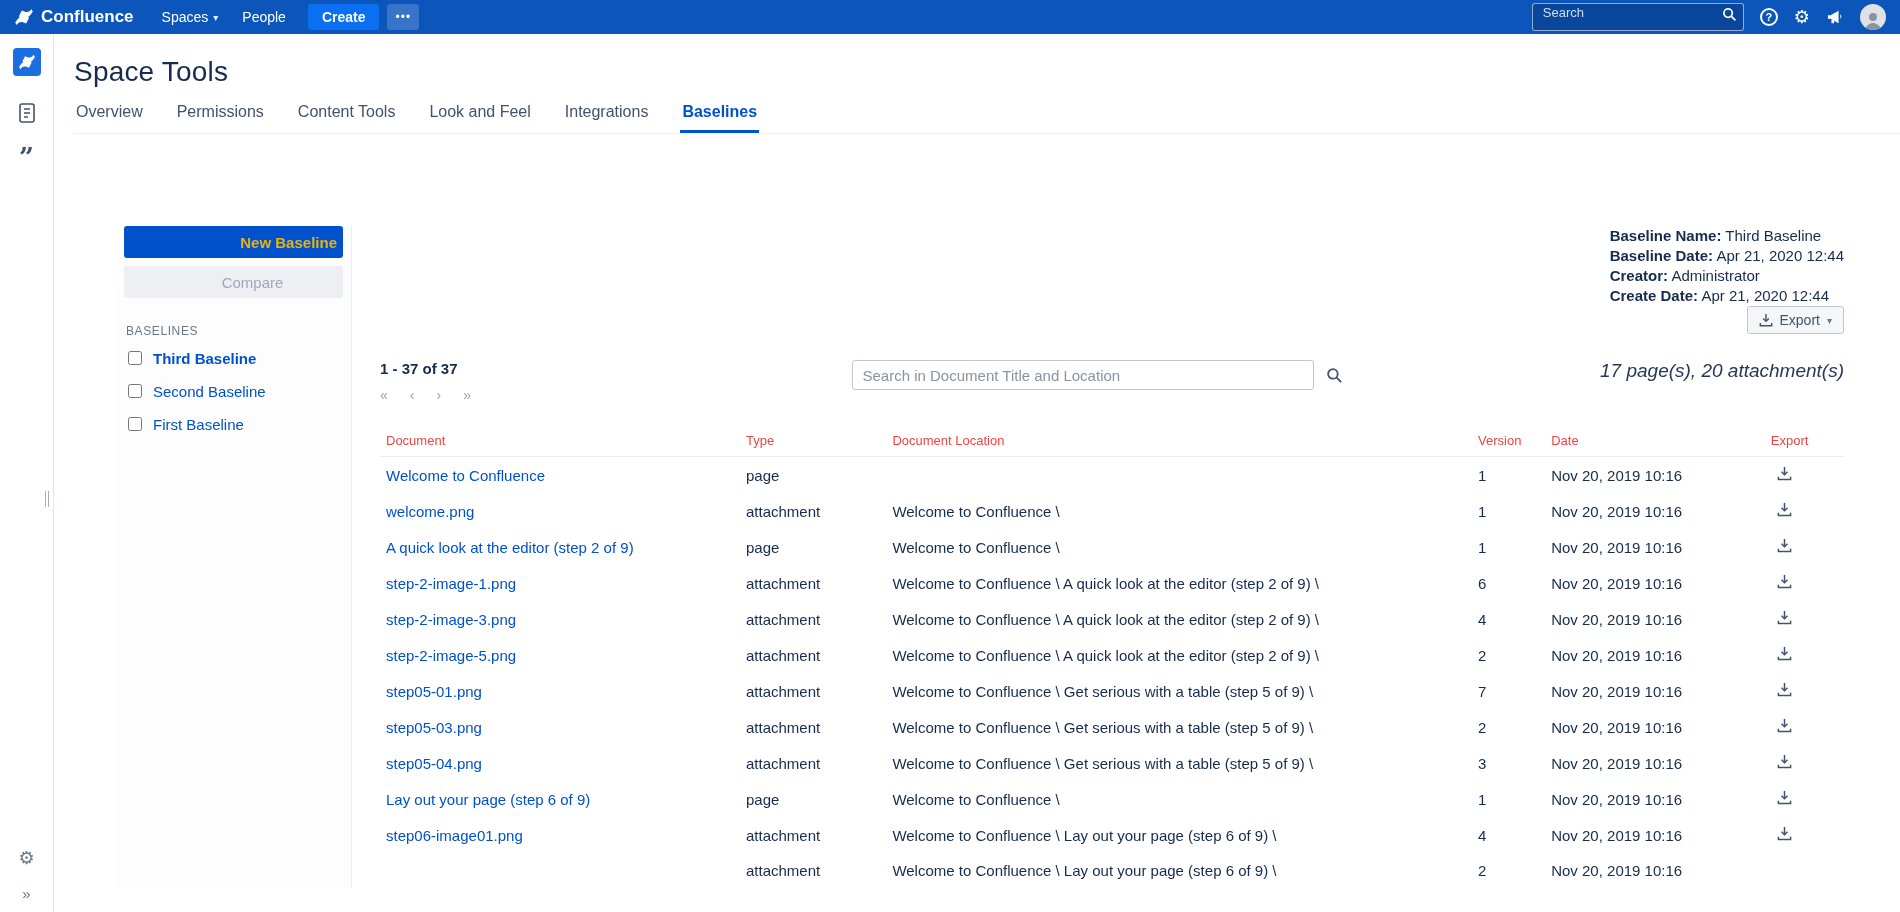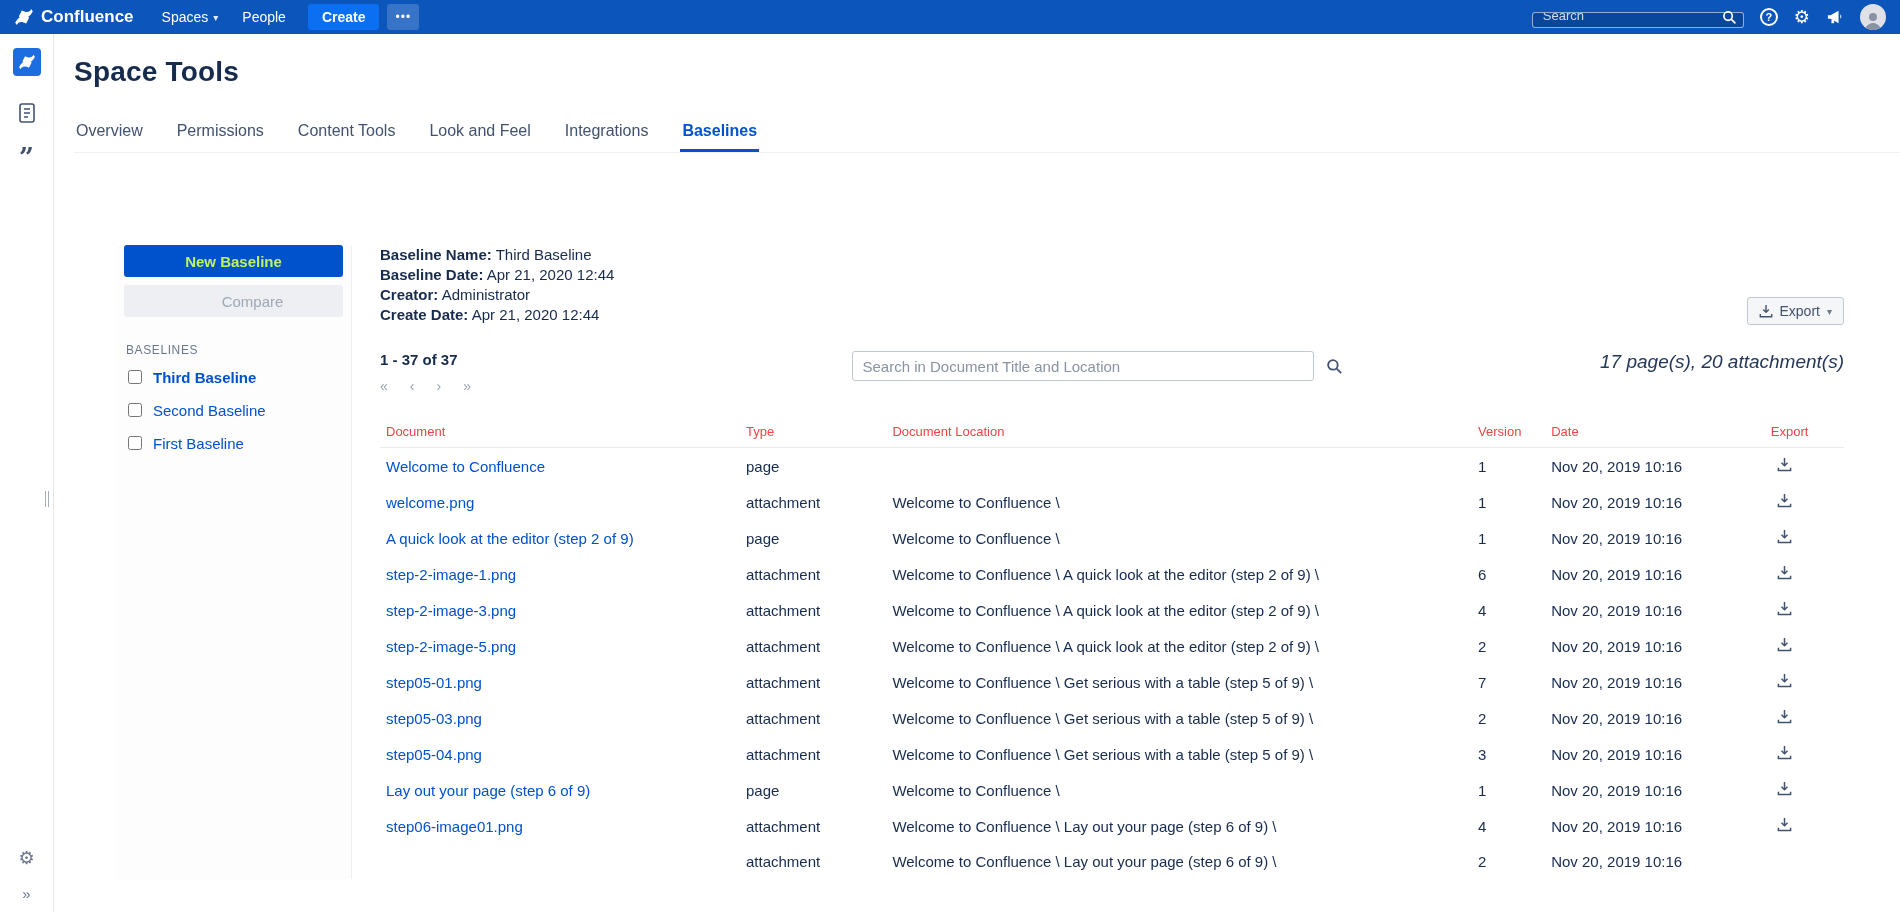--- a/index.html
+++ b/index.html
@@ -22,21 +22,21 @@
     background:#0B6FF2; color:#fff; border:none; border-radius:3px;
     font-size:14px; font-weight:bold; padding:5px 14px; margin-left:8px; cursor:pointer;
   }
   .more-btn {
     background:rgba(255,255,255,.18); color:#fff; border:none; border-radius:3px;
     font-size:12px; padding:6px 8px; margin-left:4px; cursor:pointer; letter-spacing:1px;
   }
   .nav-right { margin-left:auto; display:flex; align-items:center; gap:16px; }
   .nav-search { position:relative; }
   .nav-search input {
-    width:212px; height:16px; background:rgba(0,0,0,.16);
+    width:212px; height:28px; background:rgba(0,0,0,.16);
     border:1px solid rgba(255,255,255,.55); border-radius:3px;
     color:#fff; padding:0 28px 9px 10px; font-size:13px; outline:none;
     font-family:"Liberation Sans", sans-serif;
   }
   .nav-search input::placeholder { color:rgba(255,255,255,.8); }
   .nav-search .mag { position:absolute; right:7px; top:4px; }
   .circle-help {
     width:18px; height:18px; border:2px solid #fff; border-radius:50%;
     display:flex; align-items:center; justify-content:center;
     font-size:11px; font-weight:bold; cursor:pointer;
@@ -62,54 +62,55 @@
   .sidebar-bottom { margin-top:auto; display:flex; flex-direction:column; align-items:center; gap:16px; }
   .side-gear { font-size:18px; color:#6B778C; cursor:pointer; }
   .collapse { font-size:15px; color:#6B778C; cursor:pointer; }
   .resize-handle {
     position:absolute; right:2px; top:52%; width:6px; height:16px;
     display:flex; gap:2px; cursor:col-resize;
   }
   .resize-handle i { width:1px; height:16px; background:#A5ADBA; display:block; }
   
   .main { flex:1; padding:22px 0 0 20px; overflow:hidden; }
-  h1.page-title { margin:0 0 28px 0; font-size:28px; font-weight:700; color:#172B4D; letter-spacing:.2px; }
+  h1.page-title { margin:0 0 9px 0; font-size:28px; font-weight:400; color:#172B4D; letter-spacing:.2px; }
   .tabs { display:flex; gap:30px; border-bottom:1px solid #F0F1F3; padding-bottom:0; }
   .tab {
     font-size:16px; color:#42526E; padding:6px 2px 9px 2px; cursor:pointer;
     border-bottom:3px solid transparent; text-decoration:none;
   }
   .tab.active { color:#0052CC; font-weight:bold; border-bottom-color:#0052CC; }
   
   .content { display:flex; margin-top:92px; align-items:stretch; }
   .left-panel {
     width:236px; flex:0 0 236px; margin-left:42px; padding:0 8px;
     border-right:1px solid #EDEFF2; background:#FDFDFE; padding-bottom:40px;
   }
   .btn-primary {
-    width:100%; height:32px; background:#0052CC; color:#bef264; font-weight:bold;
+    width:100%; height:32px; background:#0052CC; color:#eab308; font-weight:bold;
     border:none; border-radius:3px; font-size:15px; cursor:pointer;
     font-family:"Liberation Sans", sans-serif;
+    text-align:right;
   }
   .btn-disabled {
     width:100%; height:32px; background:#EDEFF2; color:#A0A8B7;
     border:none; border-radius:3px; font-size:15px; margin-top:8px;
     font-family:"Liberation Sans", sans-serif;
     padding-left:44px;
   }
   .baselines-header {
     font-size:12px; color:#6B778C; letter-spacing:.6px; margin:26px 0 10px 2px;
   }
   .baseline-item { display:flex; align-items:center; gap:8px; margin-bottom:13px; }
   .baseline-item input { width:14px; height:14px; cursor:pointer; }
   .baseline-item a { color:#0052CC; text-decoration:none; font-size:15px; cursor:pointer; }
   .baseline-item.selected a { font-weight:bold; }
   .main-panel { flex:1; padding:0 56px 0 28px; min-width:0; }
   
-  .details-row { display:flex; align-items:flex-end; justify-content:space-between; }
+  .details-row { display:flex; align-items:flex-end; justify-content:space-between;flex-direction:column; }
   .detail-line { font-size:15px; line-height:20px; }
   .detail-line b { font-weight:bold; }
   .export-btn {
     display:inline-flex; align-items:center; gap:7px;
     background:#F5F6F7; border:1px solid #C1C7D0; border-radius:3px;
     color:#42526E; font-size:14px; padding:5px 11px; cursor:pointer;
     font-family:"Liberation Sans", sans-serif;
   }
   .export-btn .chev-d { font-size:10px; color:#6B778C; }
   

